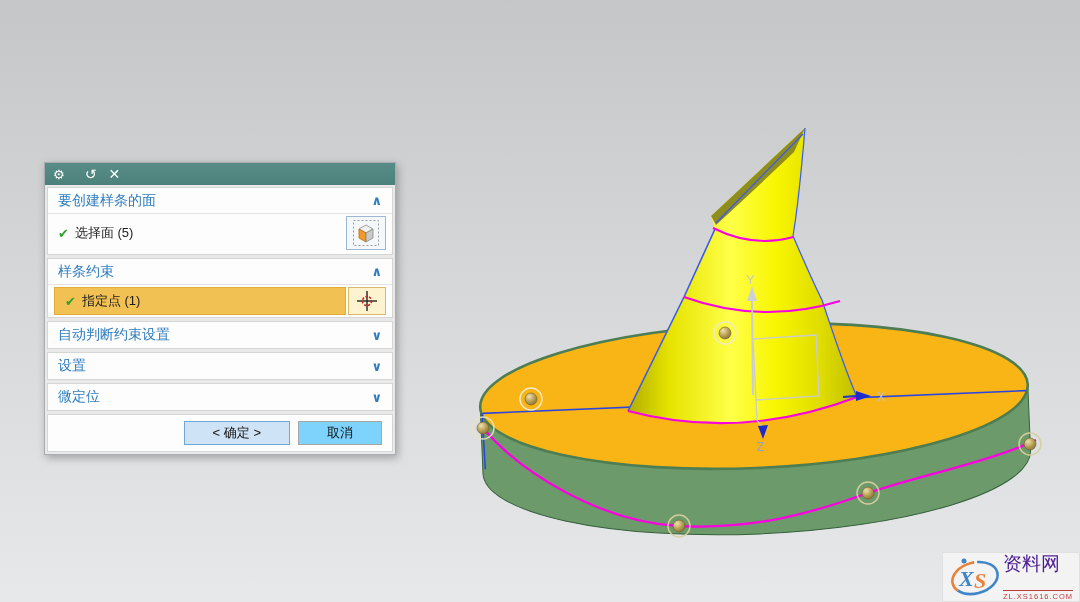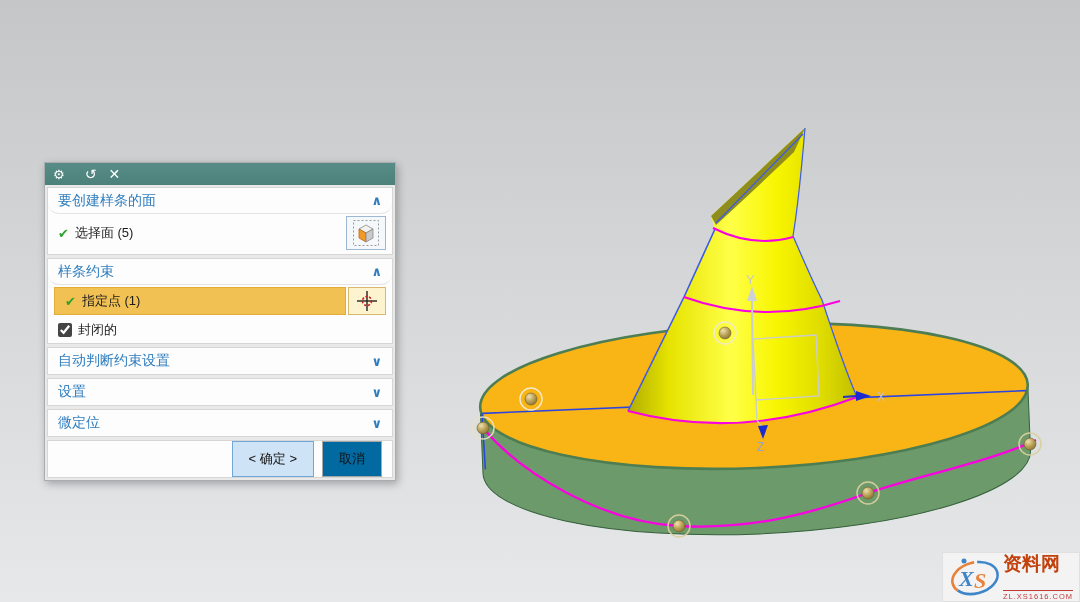--- a/index.html
+++ b/index.html
@@ -22,21 +22,21 @@
     height:22px; background:linear-gradient(180deg,#578c87,#4b807b);
     display:flex; align-items:center; color:#fff; padding:0 8px;
   }
   .titlebar .gear { font-size:13px; margin-right:8px; }
   .titlebar .t-title { flex:1; font-size:13px; }
   .titlebar .tb-btn { margin-left:12px; font-size:14px; cursor:default; line-height:1; }
   .dlg-body { padding:2px; background:#e9e9e9; }
   .group { background:#fdfdfd; border:1px solid #d6d6d6; margin-bottom:3px; }
   .sec-header {
     display:flex; align-items:center; height:26px; padding:0 10px;
-    color:#2f7dbe; font-size:14px;border-radius:11px;
+    color:#2f7dbe; font-size:14px;
   }
   .sec-header .chev { margin-left:auto; color:#2f7dbe; font-weight:bold; font-size:13px; }
   .hdr-line { border-bottom:1px solid #e4e4e4; }
   .row { display:flex; align-items:center; padding:2px 6px 4px 10px; }
   .check { color:#2ea12e; font-size:13px; margin-right:6px; }
   .icon-btn {
     margin-left:auto; width:40px; height:34px; border:1px solid #9db8d2;
     background:#f5f8fb; display:flex; align-items:center; justify-content:center;
   }
   .hl-wrap { display:flex; align-items:stretch; padding:2px 6px 2px 0; }
@@ -45,33 +45,33 @@
     background:#f2c153; border:1px solid #e2ac37; padding:0 6px 0 10px; margin-left:6px;
   }
   .pt-btn {
     width:38px; height:28px; margin-left:2px; border:1px solid #d8b86a;
     background:#fdf3cf; display:flex; align-items:center; justify-content:center;
   }
   .cb-row { display:flex; align-items:center; height:26px; padding:0 10px; }
   .cb-row input { width:14px; height:14px; margin-right:6px; accent-color:#444; }
   .footer { display:flex; justify-content:flex-end; align-items:center;
     height:38px; padding:0 10px; background:#fdfdfd; border:1px solid #d6d6d6; }
-  .btn { height:36px; padding:0 16px; font-size:13px; display:flex; align-items:center;
+  .btn { height:24px; padding:0 28px; font-size:13px; display:flex; align-items:center;
     cursor:default; }
   .btn-ok { background:#cfe3f6; border:1px solid #6fa7d8; margin-right:8px; color:#111; }
-  .btn-cancel { background:#0369a1; border:1px solid #a6a6a6; color:#111; }
+  .btn-cancel { background:#7dd3fc; border:1px solid #a6a6a6; color:#111; }
 
   
   .watermark {
     position:absolute; right:0; bottom:0; width:138px; height:50px;
     background:#f3f3f3; border:1px solid #e0e0e0;
     display:flex; align-items:center; padding:2px 4px 2px 6px;
   }
   .wm-text { display:flex; flex-direction:column; align-items:flex-start; margin-left:2px; }
-  .wm-name { color:#c2410c; font-weight:bold; font-size:19px; line-height:20px; }
+  .wm-name { color:#4c1d95; font-weight:normal; font-size:19px; line-height:20px; }
   .wm-url { color:#c03a3a; font-size:7.5px; letter-spacing:1px; margin-top:16px;
     border-top:1px solid #c03a3a; padding-top:1px; }
 </style>
 </head>
 <body>
 
 <div class="viewport">
 <svg class="scene" width="1080" height="602" viewBox="0 0 1080 602">
   <defs>
     <linearGradient id="sideG" x1="0" y1="396" x2="0" y2="540" gradientUnits="userSpaceOnUse">
@@ -201,24 +201,20 @@
           <span>指定点 (1)</span>
         </div>
         <span class="pt-btn">
           <svg width="22" height="22" viewBox="0 0 22 22">
             <line x1="11" y1="1" x2="11" y2="21" stroke="#222" stroke-width="1.4"></line>
             <line x1="1" y1="11" x2="21" y2="11" stroke="#222" stroke-width="1.4"></line>
             <circle cx="11" cy="11" r="4.5" fill="none" stroke="#cc2222" stroke-width="1.6" stroke-dasharray="2.2,1.6"></circle>
           </svg>
         </span>
       </div>
-      <div class="cb-row">
-        <input type="checkbox" checked="" style="">
-        <span>封闭的</span>
-      </div>
     </div>
 
     <div class="group">
       <div class="sec-header">
         <span>自动判断约束设置</span>
         <span class="chev">∨</span>
       </div>
     </div>
     <div class="group">
       <div class="sec-header">

